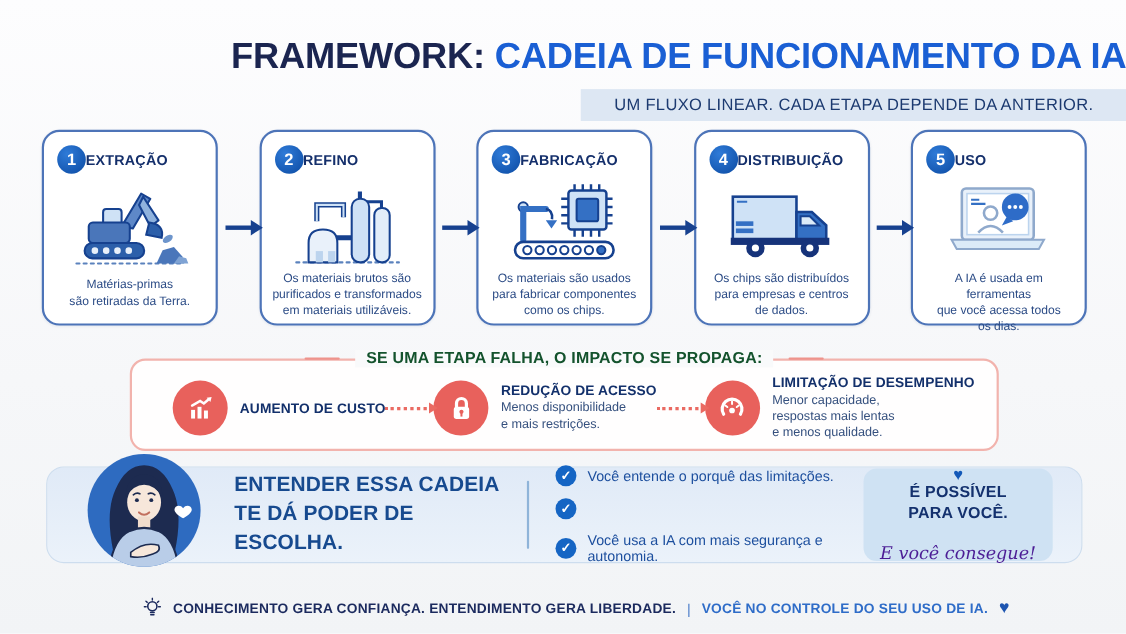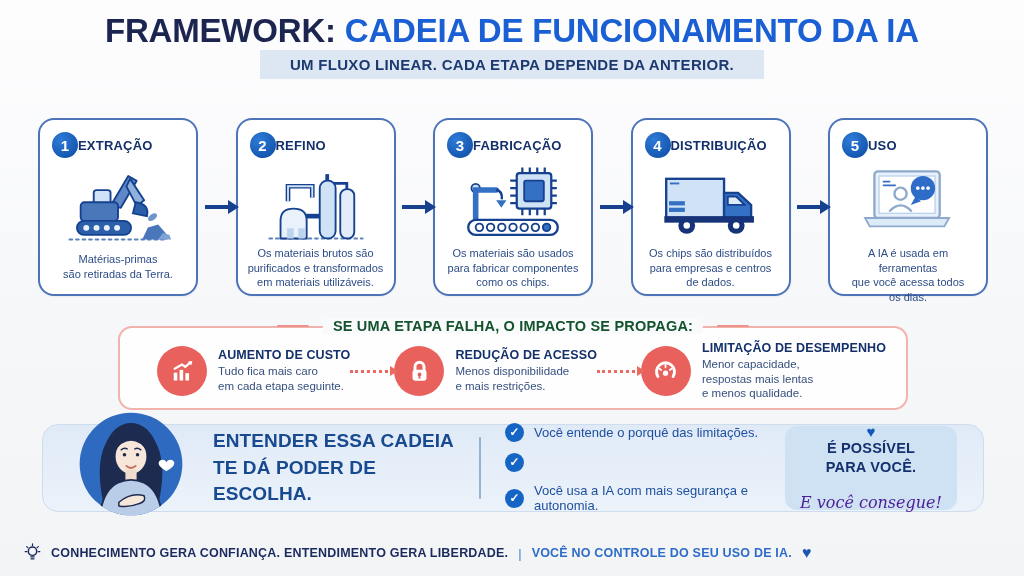--- a/index.html
+++ b/index.html
@@ -4,27 +4,27 @@
 <style>
   * { margin:0; padding:0; box-sizing:border-box; }
   html,body { width:1024px; height:576px; }
   body {
     position:relative; overflow:hidden;
     font-family:"Liberation Sans", sans-serif;
     background:linear-gradient(180deg,#fdfdfe 0%,#f6f7f9 60%,#f2f4f6 100%);
   }
 
   
-  .header { text-align:center; padding-top:12px; }
+  .header { text-align:right; padding-top:32px; }
   .main-title { font-size:33px; font-weight:800; letter-spacing:-0.2px; white-space:nowrap; }
   .title-prefix { color:#1b2550; }
   .title-main { color:#1a5fd4; }
   .subtitle-pill {
-    display:inline-block; background:#dde7f3; color:#1c3a70;
-    font-size:15px; font-weight:700; letter-spacing:0.3px;
+    display:inline-block; margin-top:11px; background:#dde7f3; color:#1c3a70;
+    font-size:15px; font-weight:400; letter-spacing:0.3px;
     padding:6px 30px; border-radius:0;
   }
 
   
   .stages { position:absolute; top:118px; left:38px; right:36px; display:flex; align-items:stretch; }
   .stage-card {
     width:160px; height:178px; background:#ffffff;
     border:2px solid #4d74b8; border-radius:16px;
     padding:10px 8px 8px; display:flex; flex-direction:column;
     box-shadow:0 1px 2px rgba(20,48,107,0.06);
@@ -106,21 +106,21 @@
     background:#cfe2f3; border-radius:12px;
     display:flex; flex-direction:column; align-items:center; justify-content:center;
   }
   .callout-heart { color:#1258b8; font-size:15px; line-height:1; }
   .callout-line { font-size:14.5px; font-weight:800; color:#14316e; line-height:1.25; letter-spacing:0.2px; }
   .callout-script { font-family:"DejaVu Serif", serif; font-style:italic; font-size:16px; color:#4c1d95; margin-top:17px; }
 
   
   .footer {
     position:absolute; top:543px; left:0; right:0;
-    display:flex; align-items:center; gap:10px;padding-left:24px;
+    display:flex; align-items:center; justify-content:center; gap:10px;padding-left:24px;
   }
   .footer .bulb { width:17px; height:20px; }
   .footer-statement { font-size:12.5px; font-weight:800; color:#1b2a5e; letter-spacing:0.2px; }
   .footer-sep { color:#4a7cc9; font-size:13px; }
   .footer-highlight { font-size:12.5px; font-weight:700; color:#2e6cc8; letter-spacing:0.2px; }
   .footer-heart { color:#1d55b0; font-size:16px; line-height:1; }
 </style>
 </head>
 <body>
 
@@ -302,22 +302,20 @@
         <svg viewBox="0 0 24 24">
           <rect x="4.2" y="13" width="3.2" height="7" fill="#fff"></rect>
           <rect x="9.4" y="10.5" width="3.2" height="9.5" fill="#fff"></rect>
           <rect x="14.6" y="13.5" width="3.2" height="6.5" fill="#fff"></rect>
           <path d="M5 9.5 L11.5 5.8 L14.5 7.8 L18 4.8" stroke="#fff" stroke-width="2" fill="none" stroke-linecap="round"></path>
           <path d="M16.8 3.2 l4 -0.6 -1 4 z" fill="#fff"></path>
         </svg>
       </div>
       <div class="impact-text">
         <div class="impact-item-title">AUMENTO DE CUSTO</div>
-        <div class="impact-item-desc">Tudo fica mais caro
-em cada etapa seguinte.</div>
       </div>
     </div>
 
     <div class="impact-arrow"></div>
 
     <div class="impact-item">
       <div class="impact-icon">
         <svg viewBox="0 0 24 24">
           <path d="M8 11 v-3.2 a4 4 0 0 1 8 0 V11" fill="none" stroke="#fff" stroke-width="2.6"></path>
           <rect x="5.8" y="10.5" width="12.4" height="9.8" rx="2.2" fill="#fff"></rect>

